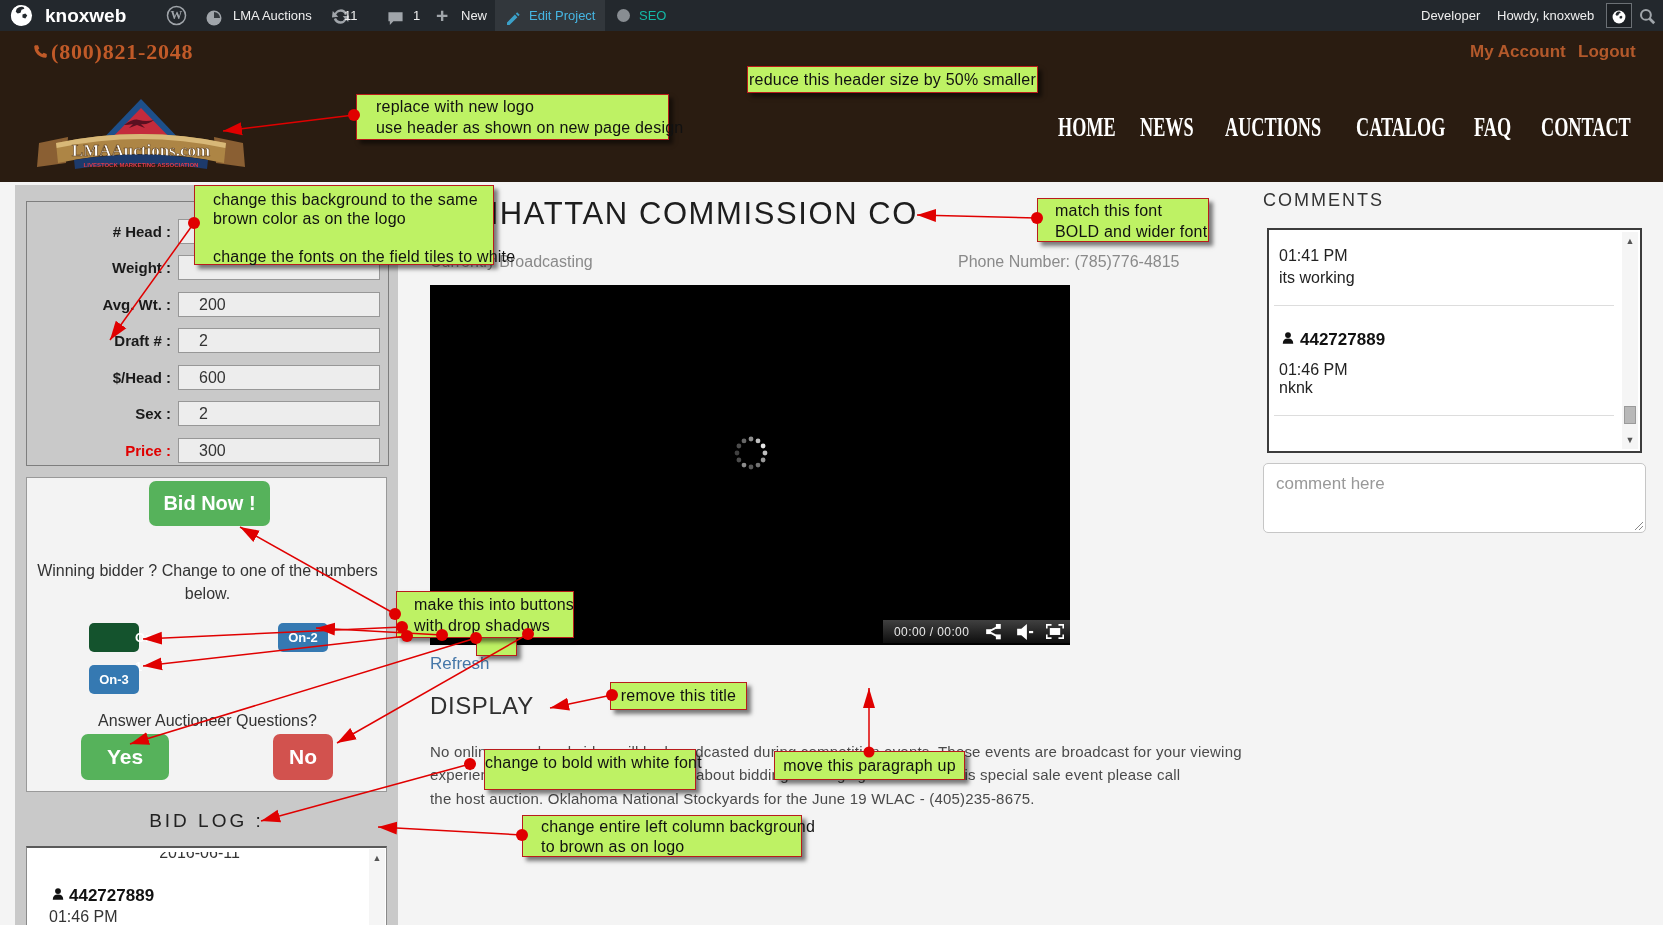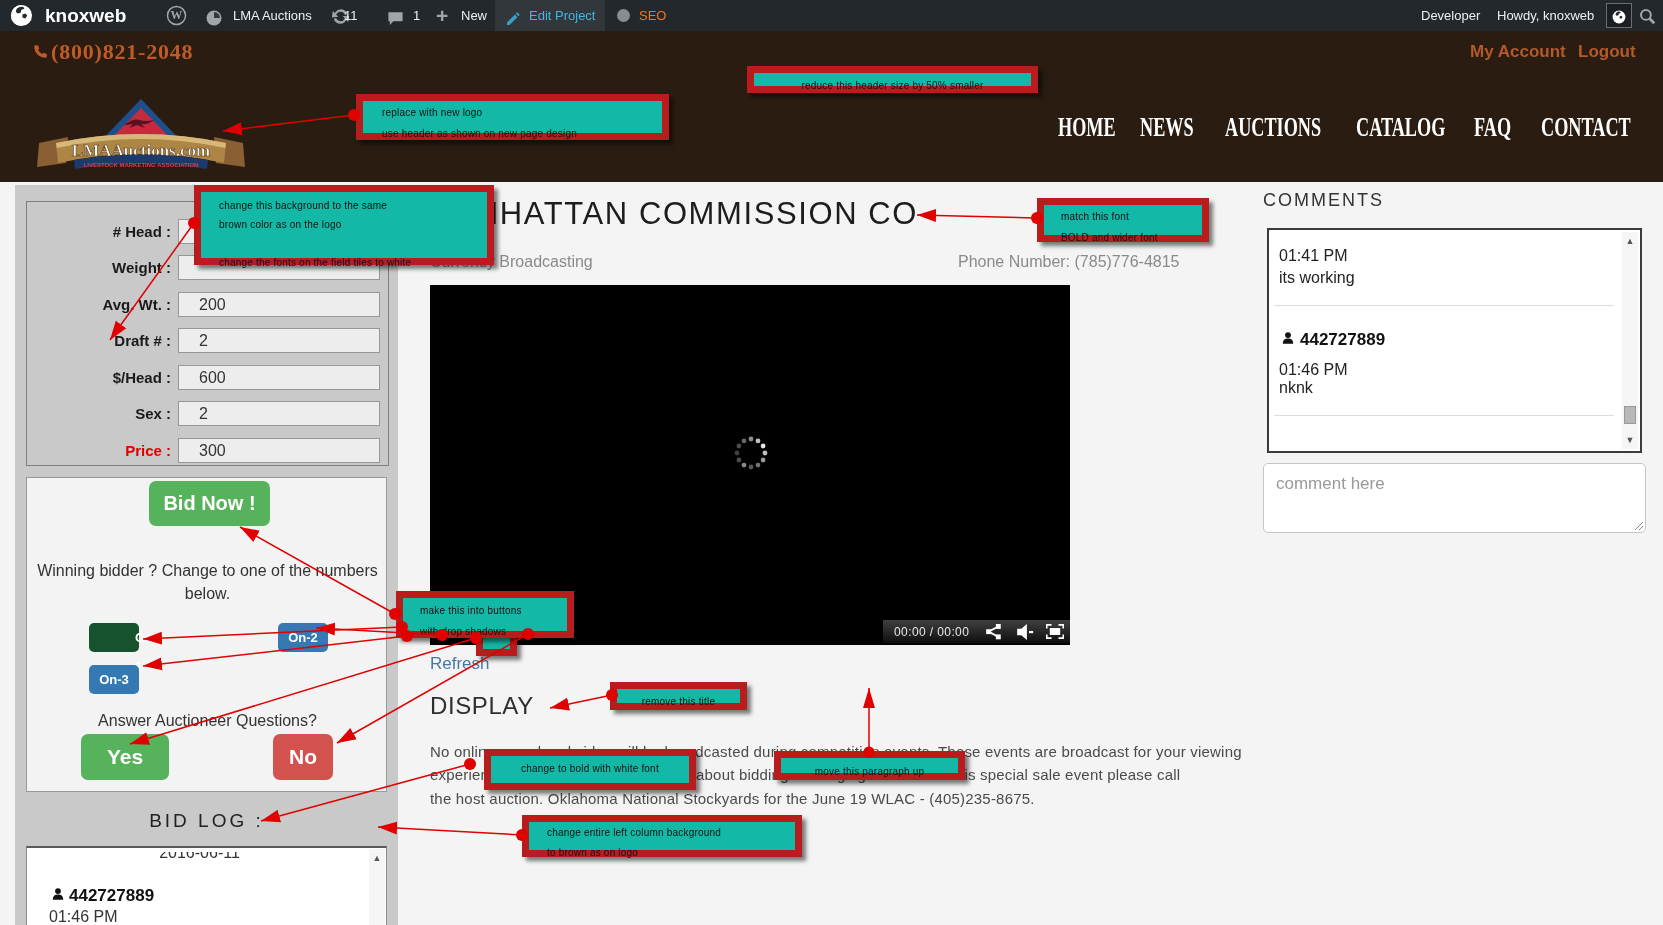--- a/index.html
+++ b/index.html
@@ -28,21 +28,21 @@
 
 #ctitle { position:absolute; left:426px; top:196px; font-size:31px; color:#1d1d1d; letter-spacing:1.6px; white-space:nowrap; z-index:6;}
 #video { position:absolute; left:430px; top:285px; width:640px; height:360px; background:#000; z-index:6; }
 #vbar { position:absolute; left:453px; top:335px; width:187px; height:23px; background:linear-gradient(#404040,#0e0e0e); }
 
 
 #commentsbox { position:absolute; left:1267px; top:228px; width:375px; height:225px; background:#fff; border:2px solid #3c3c3c; z-index:6;}
 #ctextarea { position:absolute; left:1263px; top:463px; width:383px; height:70px; background:#fff; border:1px solid #c6c6c6; border-radius:5px; z-index:6;}
 
 
-.note { position:absolute; background:#14b8a6; border:7px solid #b91c1c; box-shadow:4px 4px 4px rgba(0,0,0,0.5); font-size:10px; letter-spacing:0.2px; white-space:nowrap; color:#111; z-index:40; line-height:21px; }
+.note { position:absolute; background:#bef264; border:1px solid #b91c1c; box-shadow:4px 4px 4px rgba(0,0,0,0.5); font-size:16px; letter-spacing:0.2px; white-space:nowrap; color:#111; z-index:40; line-height:21px; }
 
 
 .sb-track { position:absolute; background:#f5f5f5; }
 .sb-btn { position:absolute; width:16px; height:16px; background:#f5f5f5; text-align:center; color:#555; font-size:9px; line-height:16px; }
 .sb-thumb { position:absolute; width:12px; background:#b8b8b8; border:1px solid #9a9a9a; }
 .hr { position:absolute; height:1px; background:#dddddd; }
 </style>
 </head>
 <body>
 
@@ -86,21 +86,21 @@
   <div class="item" style="left:495px; width:110px; background:#32373c;"></div>
   <div class="item" style="left:505px; top:7px;">
     <svg width="16" height="16" viewBox="0 0 24 24">
         <path d="M3 17.2 L14.8 5.4 l3.8 3.8 L6.8 21 H3z M16.2 4 l2-2 3.8 3.8 -2 2z" fill="#3ba0c8"></path>
       </svg>
   </div>
   <div class="item" style="left:529px; color:#46b5e2;">Edit Project</div>
   <div class="item" style="left:617px; top:9px;">
       <div style="width:13px;height:13px;border-radius:50%;background:#888d92;"></div>
     </div>
-  <div class="item" style="left:639px; color:#f97316;">SEO</div>
+  <div class="item" style="left:639px; color:#14b8a6;">SEO</div>
   <div class="item" style="left:1421px; color:#eee;">Developer</div>
   <div class="item" style="left:1497px; color:#eee;">Howdy, knoxweb</div>
   <div class="item" style="left:1606px; top:3px;">
     <div style="width:26px;height:25px;background:#1b1f23;border:1px solid #6b7075;position:relative;">
       <svg width="14" height="14" viewBox="0 0 24 24" style="position:absolute;left:5px;top:6px;">
           <circle cx="12" cy="12" r="11" fill="#fff"></circle>
           <path d="M7 5 q3-3 7-2 l1 2 -3 1 -1 3 -3 1 -2-2z M13 11 l3-1 2 2 -2 3 -3-1z" fill="#23282d"></path>
         </svg>
     </div>
   </div>

